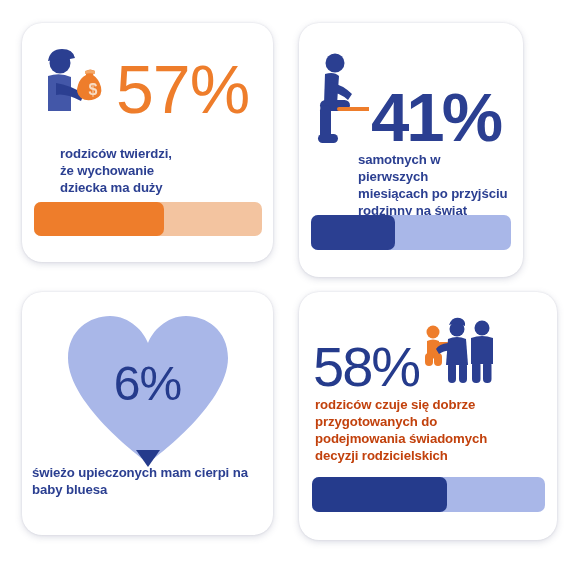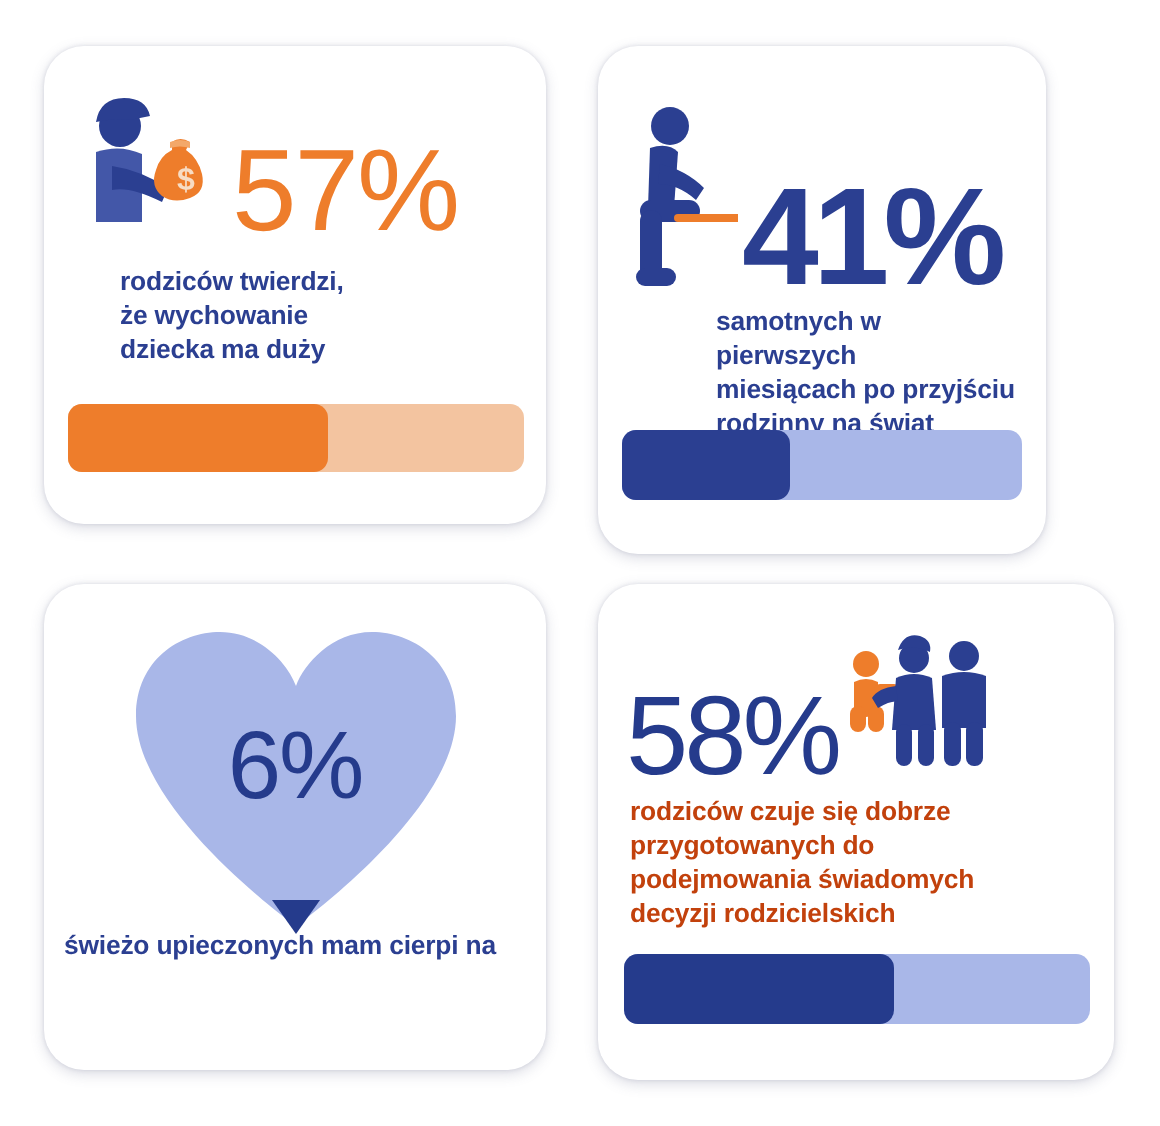--- a/index.html
+++ b/index.html
@@ -80,22 +80,22 @@
     border-radius: 7px;
   }
   .bar-track .track-fill {
     position: absolute;
     left: 0; top: 0; bottom: 0;
     border-radius: 7px;
   }
 
   
   .c1-inner { position: absolute; left: 14px; top: 22px; right: 12px; }
-  .c1-num { font-size: 58px; }
-  .c1-copy { margin-top: 10px; margin-left: 24px; }
+  .c1-num { font-size: 68px; }
+  .c1-copy { margin-top: 24px; margin-left: 24px; }
   .c1-bar {
     position: absolute; left: 12px; right: 11px; bottom: 26px; height: 34px;
   }
 
   
   .c2-inner { position: absolute; left: 12px; top: 27px; right: 12px; }
   .c2-num { font-size: 69px; font-weight: bold; letter-spacing: -3px; }
   .c2-copy { margin-top: 2px; margin-left: 47px; }
   .c2-bar {
     position: absolute; left: 12px; right: 12px; bottom: 27px; height: 35px;
@@ -216,20 +216,21 @@
 
             <path d="M74 140 L98 140 L86 157 Z" fill="#253B8C"></path>
           </svg>
         </span>
         <span class="big-num num-navy" style="position:absolute; left:0; right:0; top:52px; text-align:center; font-size:48px;">6%</span>
       </div>
     </div>
 
     <div class="body-copy copy-blue c3-copy">
       <div>świeżo upieczonych mam cierpi na</div>
+      <div>baby bluesa</div>
     </div>
   </div>
 
   <div class="card card-4">
     <div class="c4-inner">
       <div class="head-row">
 
         <span class="big-num num-navy c4-num">58%</span>
 
         <span class="icon" style="margin-bottom:4px;">

